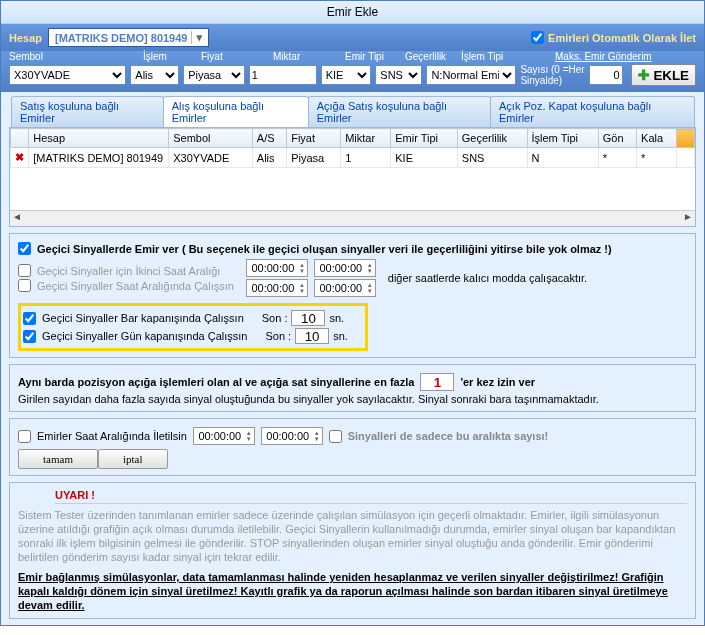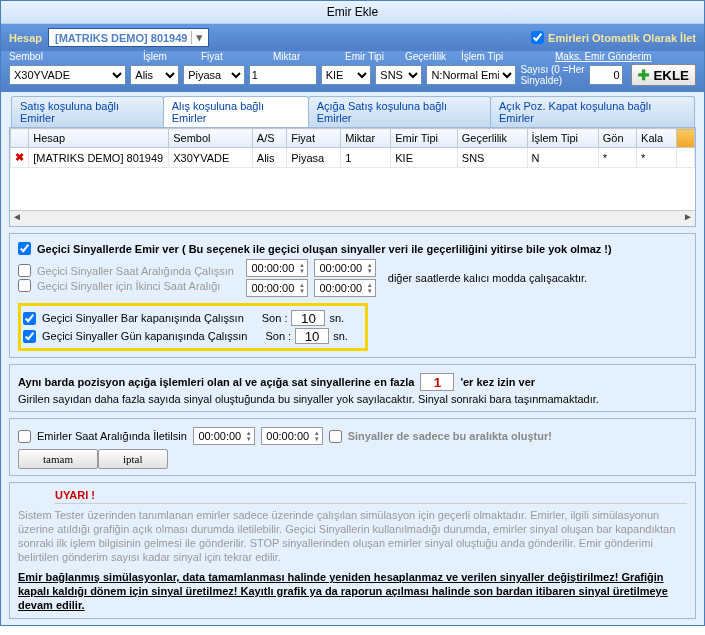--- a/index.html
+++ b/index.html
@@ -156,25 +156,25 @@
 
   <div class="section">
     <div class="chk-row bold">
       <input type="checkbox" checked="" style="">
       <label>Geçici Sinyallerde Emir ver ( Bu seçenek ile geçici oluşan sinyaller veri ile geçerliliğini yitirse bile yok olmaz !)</label>
     </div>
     <div style="display:flex; gap:12px; align-items:center;">
       <div>
         <div class="chk-row dim">
           <input type="checkbox" style="">
-          <label>Geçici Sinyaller Saat Aralığında Çalışsın</label>
+          <label class="grey">Geçici Sinyaller için İkinci Saat Aralığı</label>
         </div>
         <div class="chk-row dim">
           <input type="checkbox" style="">
-          <label class="grey">Geçici Sinyaller için İkinci Saat Aralığı</label>
+          <label>Geçici Sinyaller Saat Aralığında Çalışsın</label>
         </div>
       </div>
       <div>
         <div class="chk-row">
           <span class="time-box">
               <input value="00:00:00" style="">
               <span class="spin">▲<br>▼</span>
             </span>
           <span class="time-box">
               <input value="00:00:00" style="">
@@ -234,21 +234,21 @@
       <label>Emirler Saat Aralığında İletilsin</label>
       <span class="time-box">
           <input value="00:00:00" style="">
           <span class="spin">▲<br>▼</span>
         </span>
       <span class="time-box">
           <input value="00:00:00" style="">
           <span class="spin">▲<br>▼</span>
         </span>
       <input type="checkbox" style="">
-      <label class="bold grey" style="color:#888;">Sinyaller de sadece bu aralıkta oluştur!</label>
+      <label class="bold grey" style="color:#888;">Sinyalleri de sadece bu aralıkta sayısı!</label>
     </div>
     <div class="btn-row">
       <button class="btn">tamam</button>
       <button class="btn">iptal</button>
     </div>
   </div>
 
   <div class="section">
     <div class="warning-hdr">UYARI !</div>
     <div class="warning-text">Sistem Tester üzerinden tanımlanan emirler sadece üzerinde çalışılan simülasyon için geçerli olmaktadır. Emirler, ilgili simülasyonun üzerine atıldığı grafiğin açık olması durumda iletilebilir. Geçici Sinyallerin kullanılmadığı durumda, emirler sinyal oluşan bar kapandıktan sonraki ilk işlem bilgisinin gelmesi ile gönderilir. STOP sinyallerinden oluşan emirler sinyal oluştuğu anda gönderilir. Emir gönderimi belirtilen gönderim sayısı kadar sinyal için tekrar edilir.</div>

